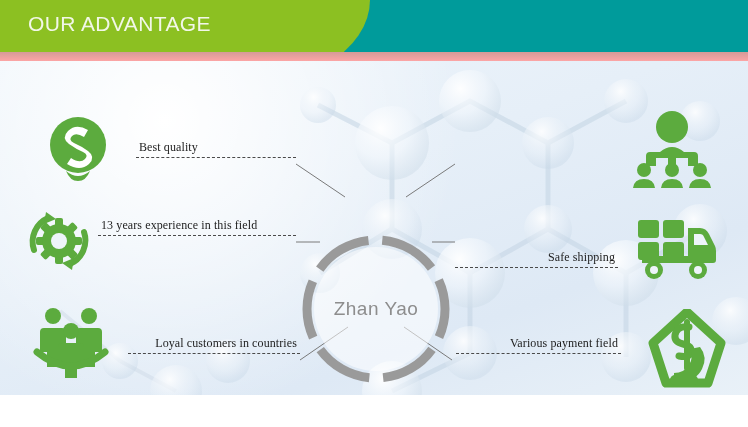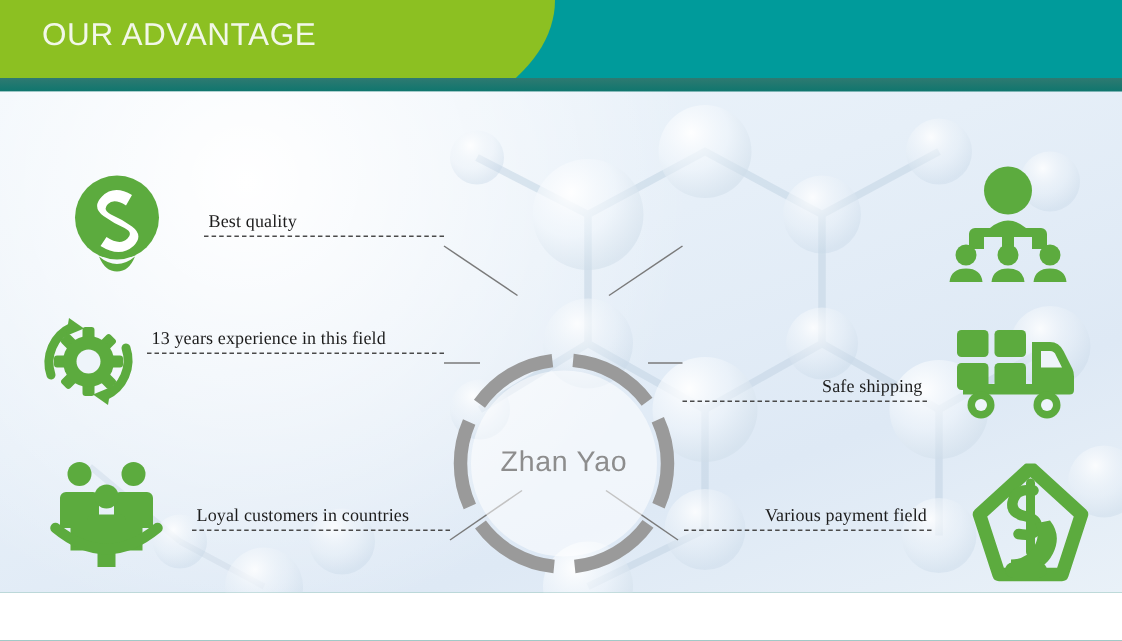--- a/index.html
+++ b/index.html
@@ -2,21 +2,21 @@
 <html><head>
 <meta charset="utf-8">
 <style>
   html,body{margin:0;padding:0;background:#ffffff;}
   body{
     width:748px;height:427px;
     font-family:"Liberation Sans", sans-serif;
     overflow:hidden;
     position:relative;
   }
-  #root{position:relative;width:748px;height:427px;background:#0f766e;overflow:hidden;}
+  #root{position:relative;width:748px;height:427px;background:#fca5a5;overflow:hidden;}
 
   
   .header{
     position:absolute;left:0;top:0;width:748px;height:52px;
     background:#009b9b;overflow:hidden;
   }
   .header-green{
     position:absolute;left:-60px;top:-40px;
     width:430px;height:132px;
     background:#8cc022;
@@ -250,21 +250,21 @@
     <div class="label l-left" style="left:136px;top:79px;width:160px;">
       <span class="txt">Best quality</span>
       <span class="rule"></span>
     </div>
 
     <div class="label l-left" style="left:98px;top:157px;width:198px;">
       <span class="txt">13 years experience in this field</span>
       <span class="rule"></span>
     </div>
 
-    <div class="label l-left" style="left:128px;top:275px;width:172px;">
+    <div class="label l-left" style="left:128px;top:275px;width:172px;text-align:right;">
       <span class="txt">Loyal customers in countries</span>
       <span class="rule"></span>
     </div>
 
 
     <div class="label l-right" style="left:455px;top:157px;width:163px;margin-top:32px;">
       <span class="txt">Safe shipping</span>
       <span class="rule"></span>
     </div>
 

